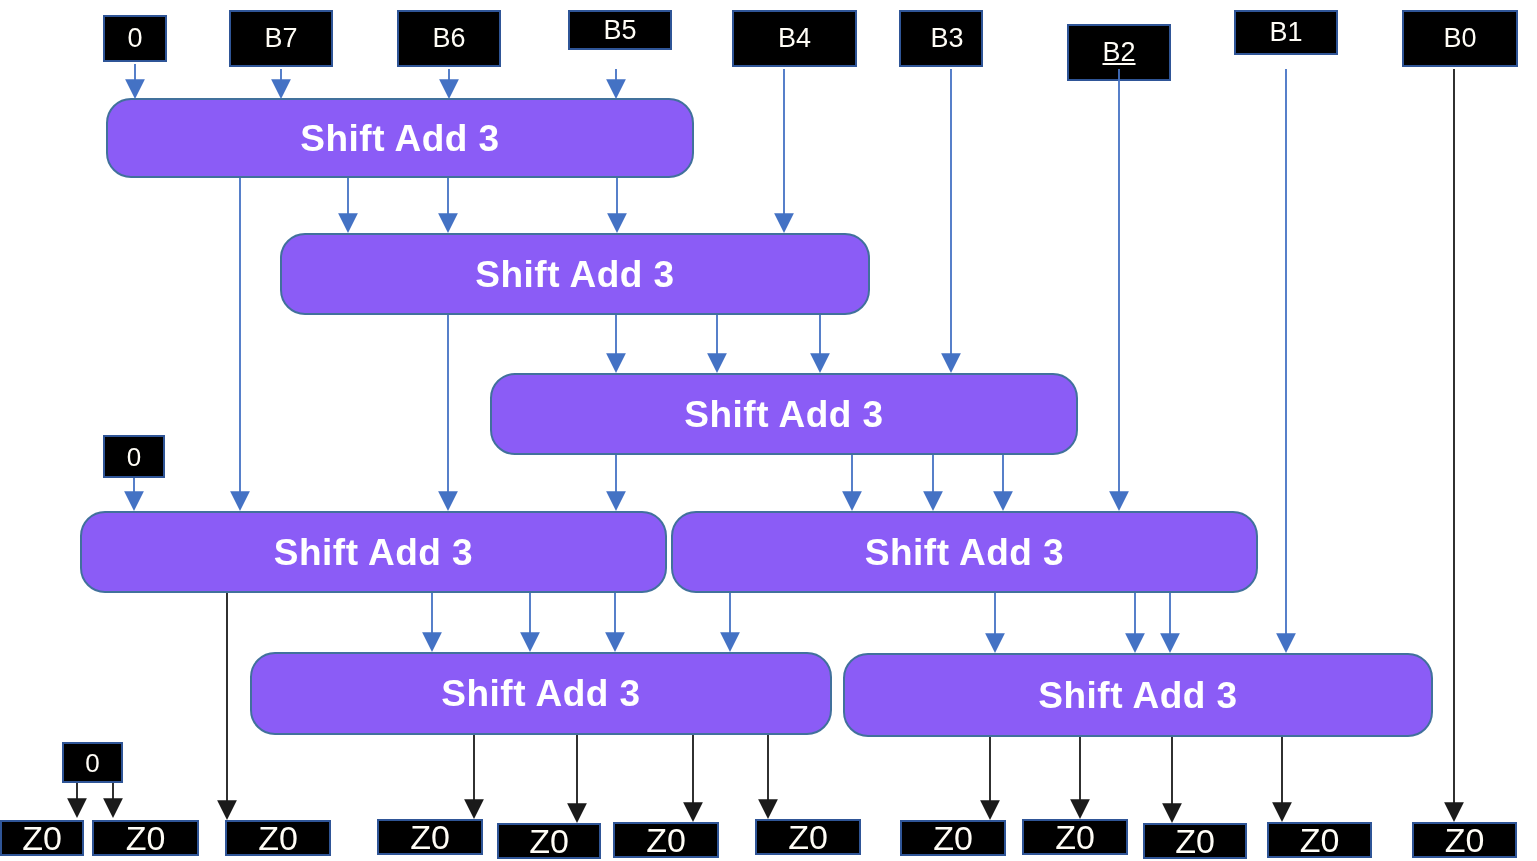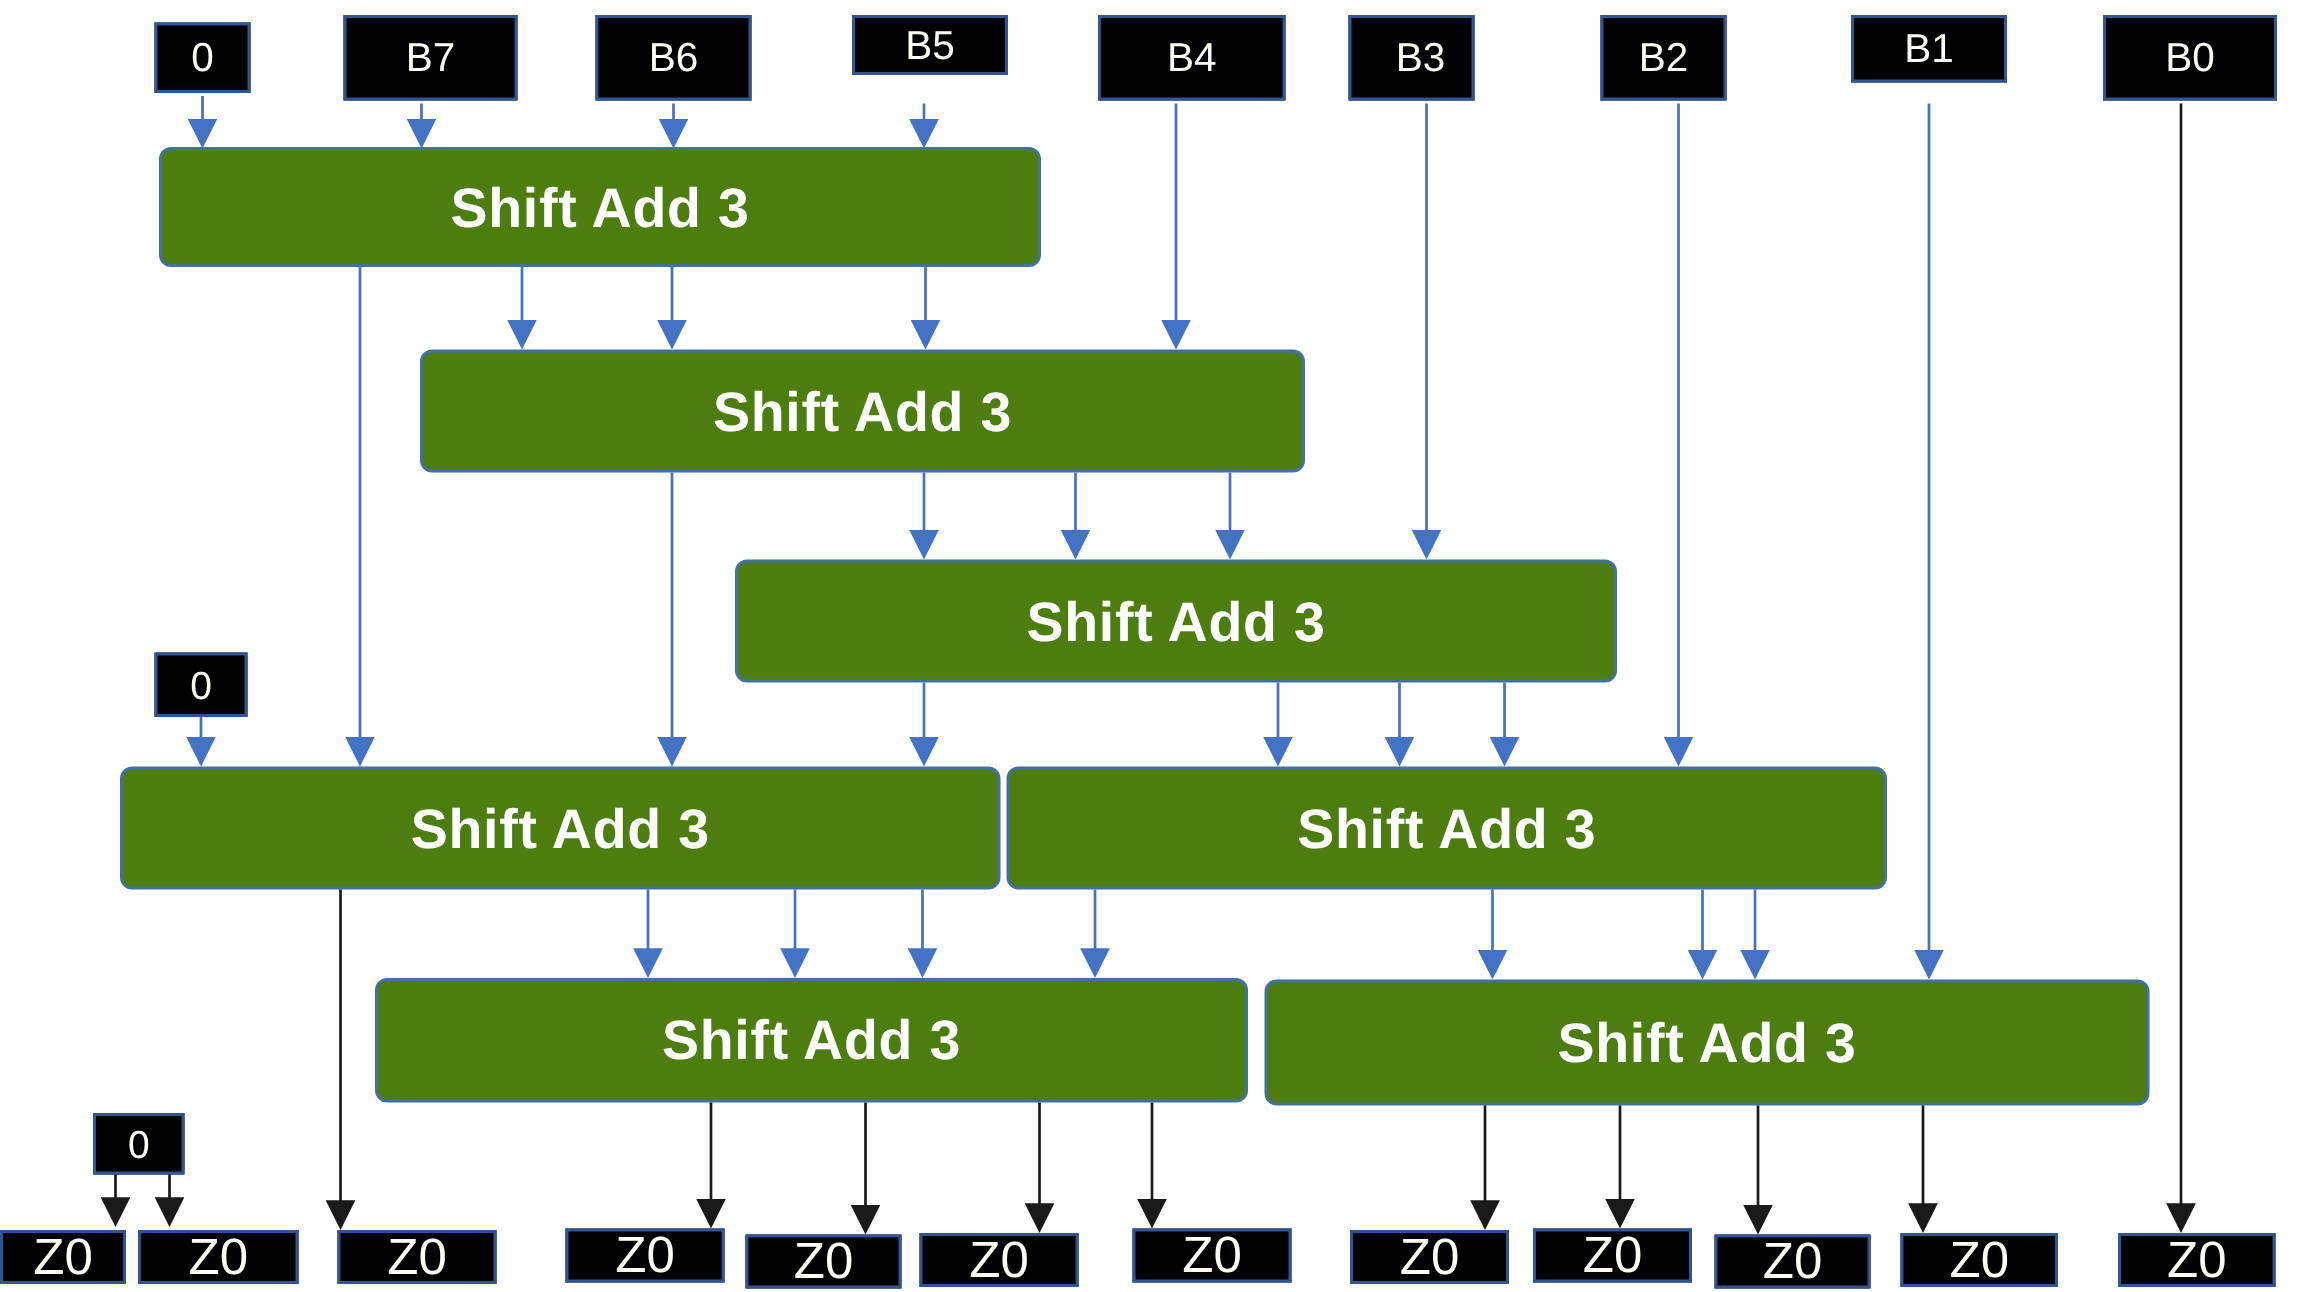--- a/index.html
+++ b/index.html
@@ -20,44 +20,44 @@
   .iobox {
     background:#000000;
     border:2px solid #2F5597;
     color:#FFFDF6;
     font-size:27px;
     font-weight:400;
   }
   .zbox { font-size:34px; }
   .zerobox { font-size:26px; }
   .block {
-    background:#4d7c0f;
+    background:#8b5cf6;
     border:2px solid #41719C;
-    border-radius:8px;
+    border-radius:25px;
     color:#FFFFFF;
     font-weight:700;
     font-size:37px;
     letter-spacing:0.5px;
   }
   #edges {
     position:absolute; left:0; top:0;
     pointer-events:none;
   }
 </style>
 </head>
 <body>
 
 <div id="stage">
     <div class="node iobox" style="left: 103px; top: 15px; width: 64px; height: 47px;">0</div>
-    <div class="node iobox" style="left: 229px; top: 10px; width: 116px; height: 57px;">B7</div>
+    <div class="node iobox" style="left: 229px; top: 10px; width: 104px; height: 57px;">B7</div>
     <div class="node iobox" style="left: 397px; top: 10px; width: 104px; height: 57px;">B6</div>
     <div class="node iobox" style="left: 568px; top: 10px; width: 104px; height: 40px;">B5</div>
     <div class="node iobox" style="left: 732px; top: 10px; width: 125px; height: 57px;">B4</div>
     <div class="node iobox" style="left: 899px; top: 10px; width: 84px; height: 57px; padding-left: 12px;">B3</div>
-    <div class="node iobox" style="left: 1067px; top: 10px; width: 84px; height: 57px;">B2</div>
+    <div class="node iobox" style="left: 1067px; top: 24px; width: 104px; height: 57px; text-decoration: underline;">B2</div>
     <div class="node iobox" style="left: 1234px; top: 10px; width: 104px; height: 45px;">B1</div>
     <div class="node iobox" style="left: 1402px; top: 10px; width: 116px; height: 57px;">B0</div>
     <div class="node iobox zerobox" style="left: 103px; top: 435px; width: 62px; height: 43px;">0</div>
     <div class="node iobox zerobox" style="left: 62px; top: 742px; width: 61px; height: 41px;">0</div>
     <div class="node block" style="left: 106px; top: 98px; width: 588px; height: 80px;">Shift Add 3</div>
     <div class="node block" style="left: 280px; top: 233px; width: 590px; height: 82px;">Shift Add 3</div>
     <div class="node block" style="left: 490px; top: 373px; width: 588px; height: 82px;">Shift Add 3</div>
     <div class="node block" style="left: 80px; top: 511px; width: 587px; height: 82px;">Shift Add 3</div>
     <div class="node block" style="left: 671px; top: 511px; width: 587px; height: 82px;">Shift Add 3</div>
     <div class="node block" style="left: 250px; top: 652px; width: 582px; height: 83px;">Shift Add 3</div>

